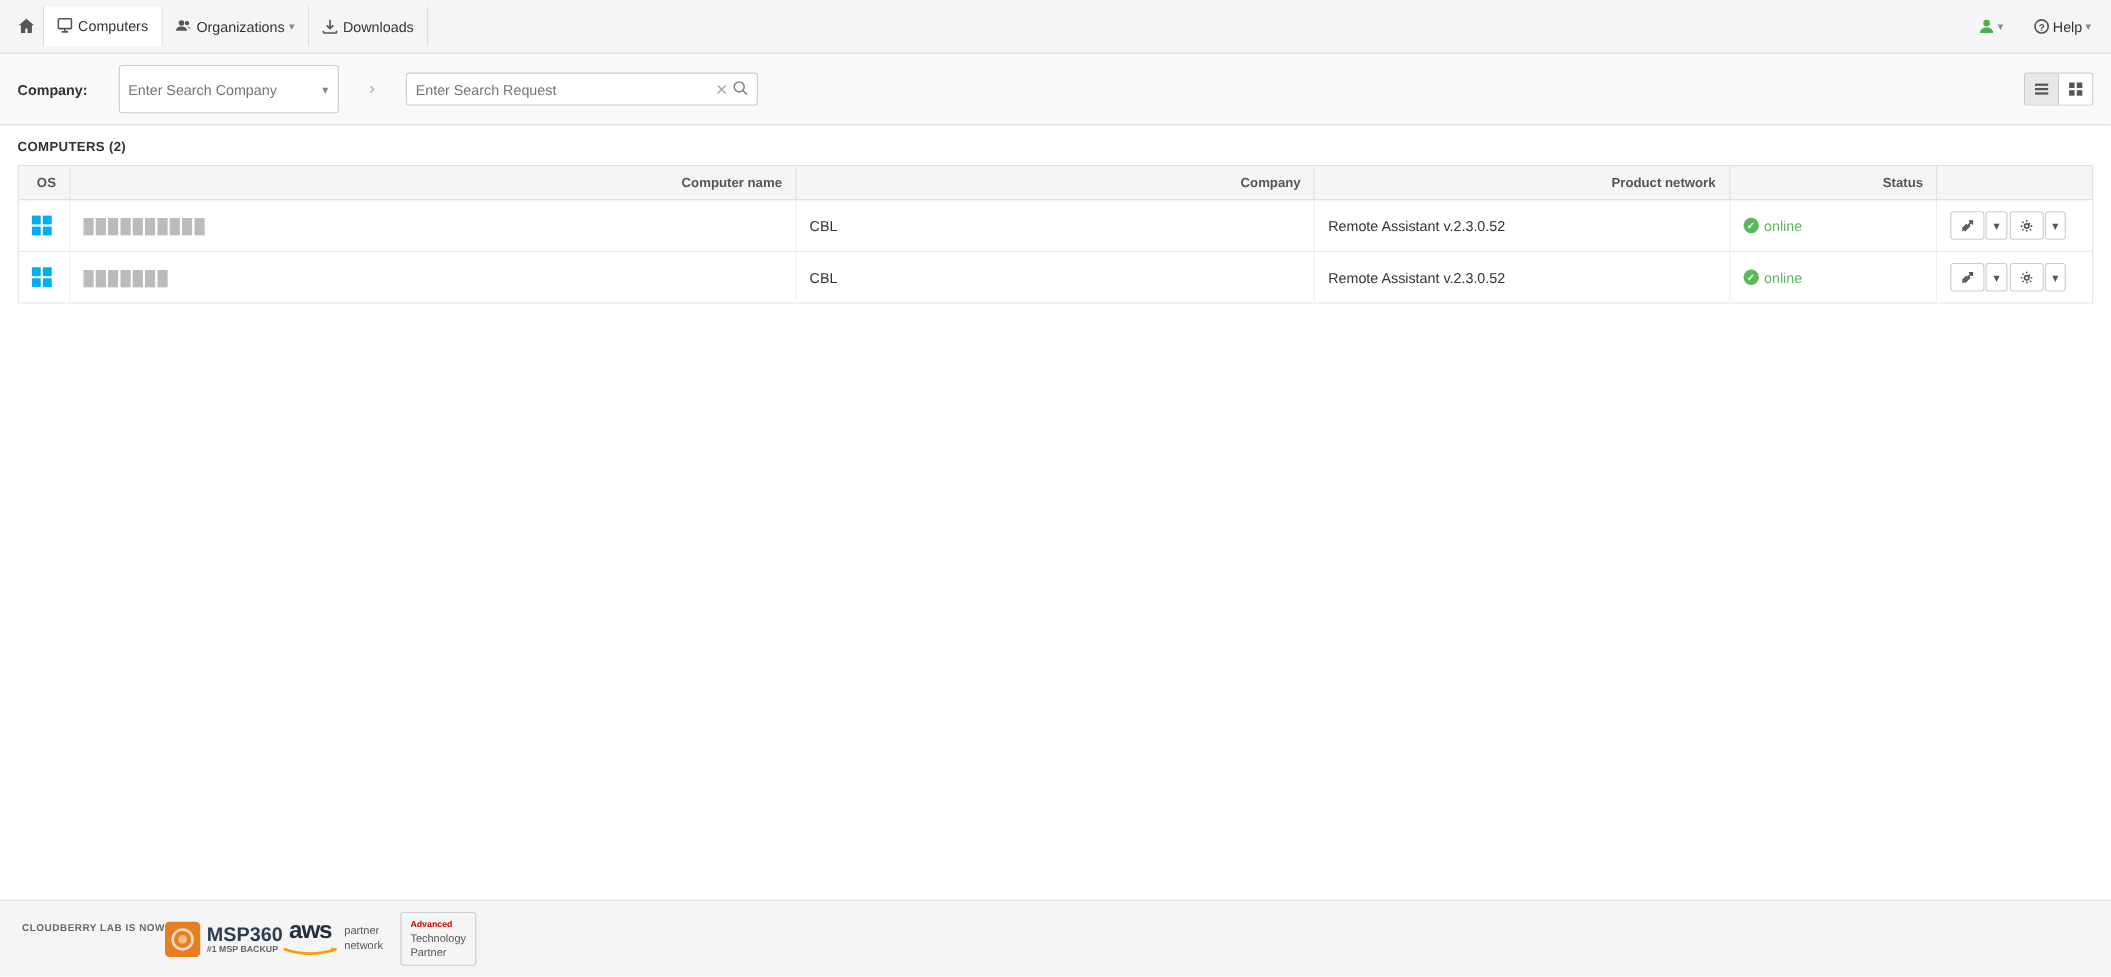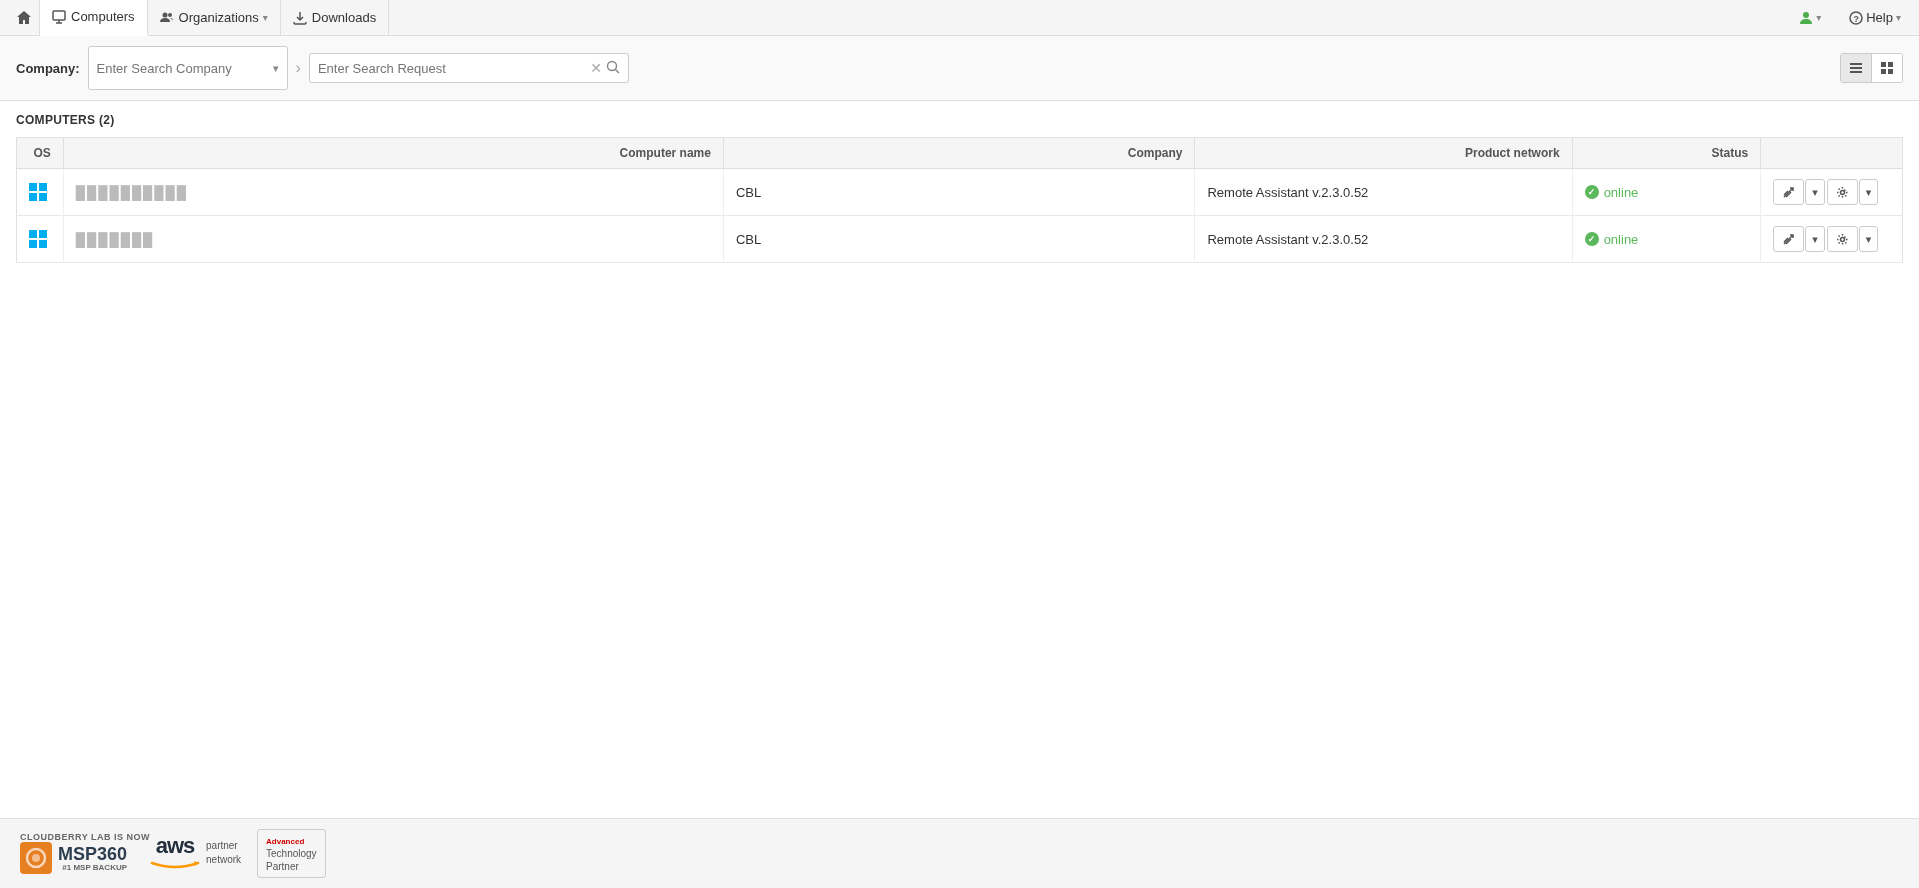--- a/index.html
+++ b/index.html
@@ -3,21 +3,21 @@
   <meta charset="utf-8">
   <style>
     * { box-sizing: border-box; margin: 0; padding: 0; }
     body { font-family: 'Segoe UI', Arial, sans-serif; font-size: 13px; background: #fff; color: #333; height: 888px; display: flex; flex-direction: column; }
 
     
     .topnav {
       display: flex; align-items: center;
       background: #f5f5f5;
       border-bottom: 1px solid #ddd;
-      height: 36px;
+      height: 49px;
       padding: 0 8px;
     }
     .topnav-home {
       display: flex; align-items: center; justify-content: center;
       width: 32px; height: 36px;
       color: #555; cursor: pointer;
       border-right: 1px solid #ddd;
     }
     .topnav-item {
       display: flex; align-items: center;
@@ -40,21 +40,21 @@
       padding: 0 10px; height: 36px;
       cursor: pointer; color: #333; font-size: 13px;
     }
 
     
     .toolbar {
       display: flex; align-items: center;
       padding: 10px 16px;
       background: #f9f9f9;
       border-bottom: 1px solid #e0e0e0;
-      gap: 4px;
+      gap: 24px;
     }
     .toolbar-label { font-weight: 600; margin-right: 4px; font-size: 13px; }
     .toolbar-search-company {
       display: flex; align-items: center;
       border: 1px solid #ccc; border-radius: 3px;
       background: #fff; height: 44px;
       min-width: 200px;
       padding: 0 8px;
     }
     .toolbar-search-company input {
@@ -177,21 +177,21 @@
 
     
     .footer {
       background: #f5f5f5;
       border-top: 1px solid #e0e0e0;
       padding: 10px 20px;
       display: flex; align-items: center;
       min-height: 60px;
     }
     .footer-logo {
-      display: flex; flex-direction: column; text-align: right;
+      display: flex; 
     }
     .footer-logo .cloudberry-text {
       font-size: 9px; color: #666; font-weight: 600; text-transform: uppercase; letter-spacing: 0.5px;
     }
     .footer-logo .msp360-badge {
       display: flex; align-items: center; gap: 6px;
     }
     .msp360-icon {
       width: 32px; height: 32px; background: #e67e22;
       border-radius: 4px; display: flex; align-items: center;

